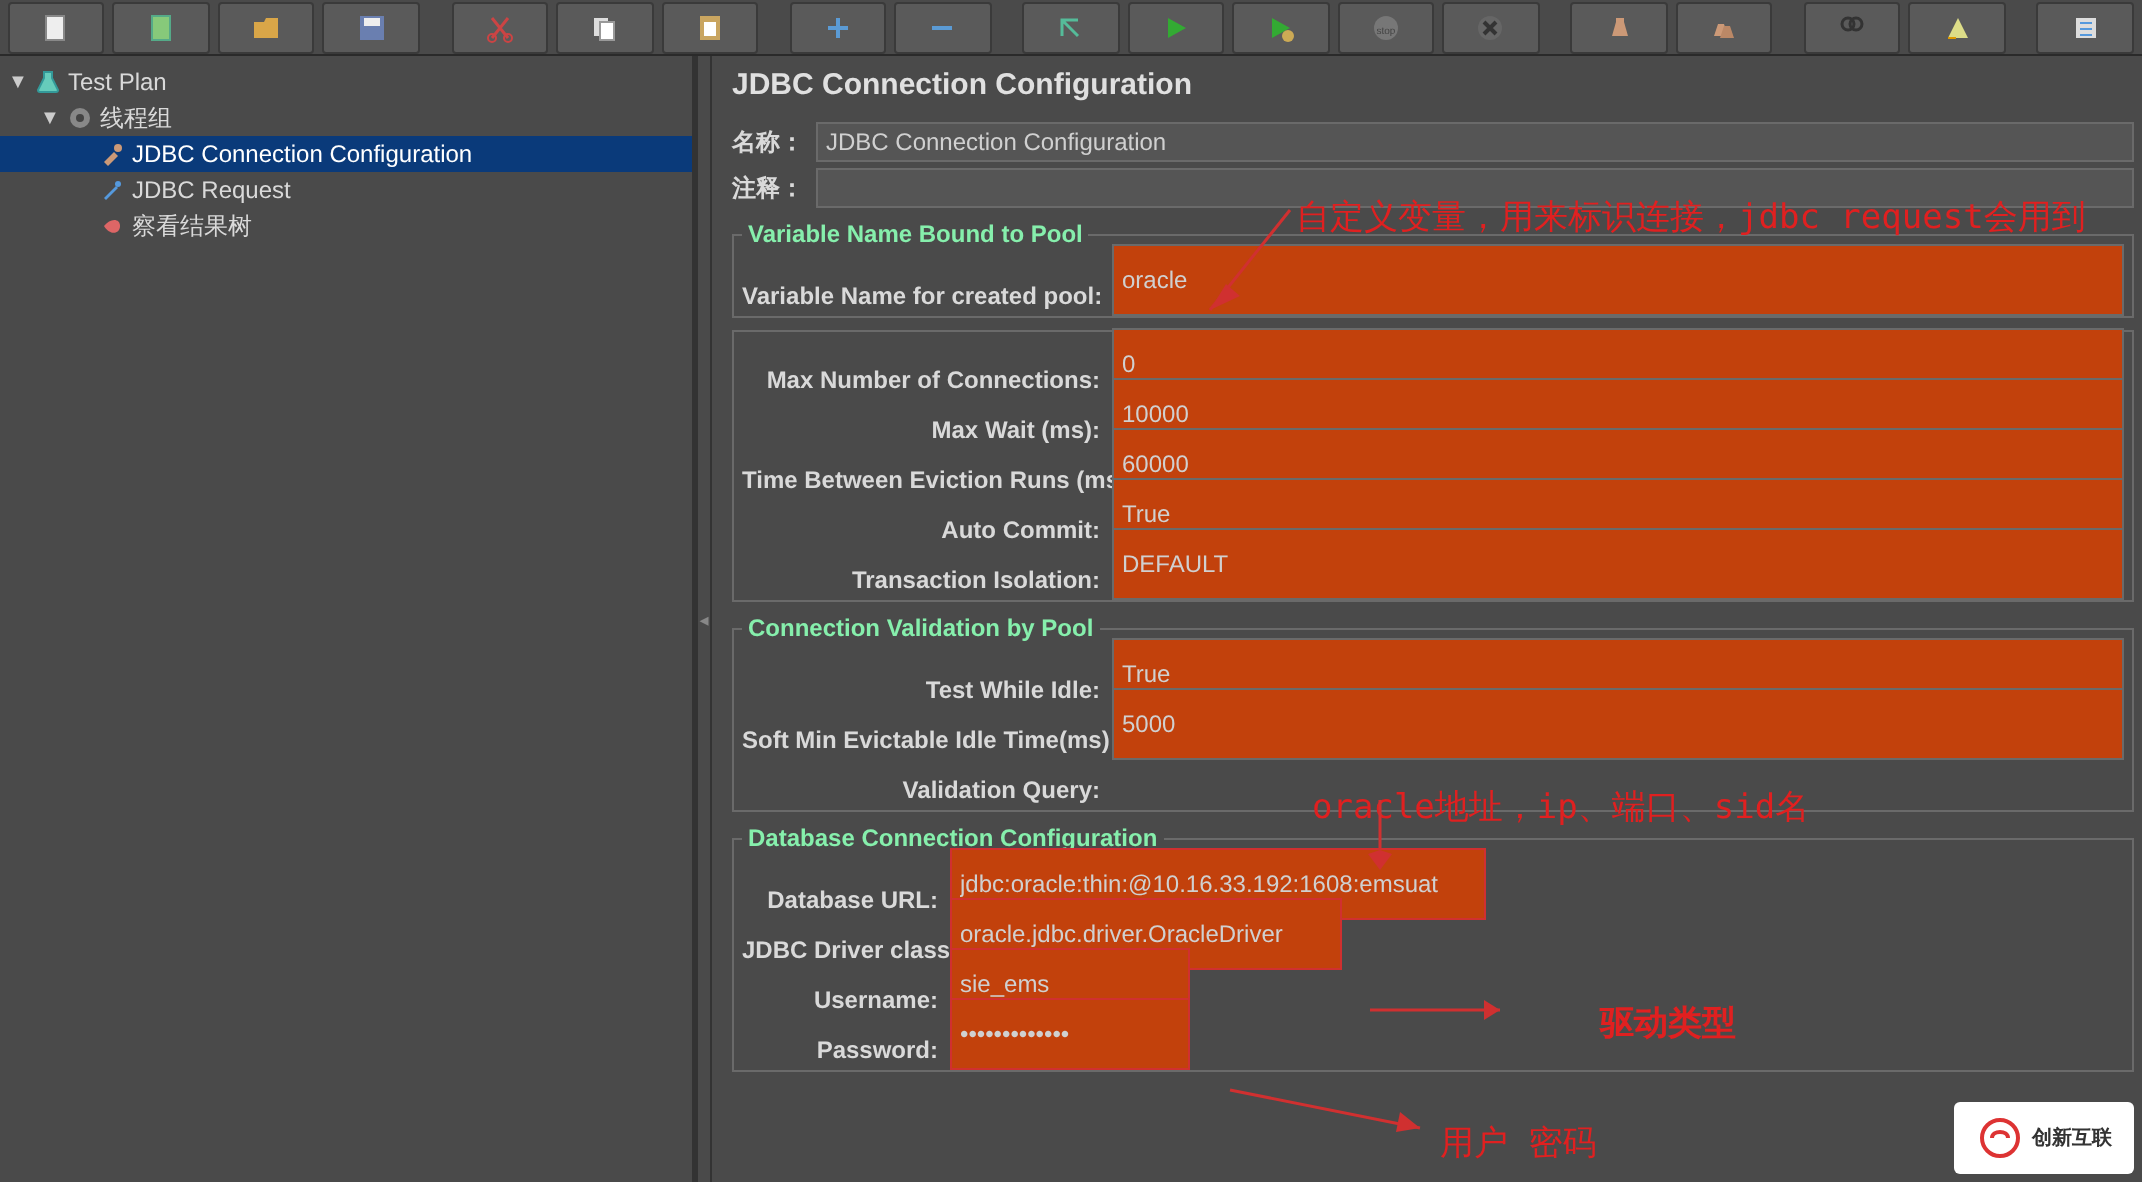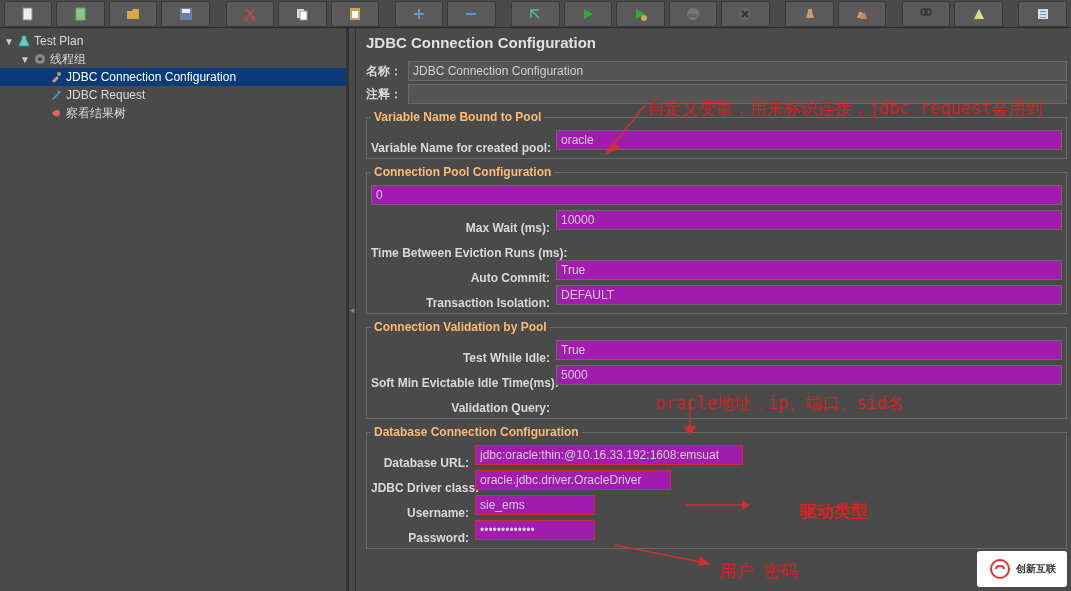--- a/index.html
+++ b/index.html
@@ -91,28 +91,28 @@
   font-size:12px;
 }
 fieldset {
   border:1px solid #6a6a6a;
   margin-top:6px;
   padding:5px 4px 4px 4px;
 }
 legend {
   font-size:12px;
   font-weight:bold;
-  color:#fdba74;
+  color:#86efac;
   padding:0 3px;
 }
 .field-row { display:flex; align-items:center; margin-bottom:3px; height:22px; }
 .field-label { width:185px; text-align:right; padding-right:6px; font-weight:bold; white-space:nowrap;margin-top:15px; }
 .field-input {
-  height:20px;
-  background:#a21caf;
+  height:36px;
+  background:#c2410c;
   border:1px solid #6a6a6a;
   color:#d0d0d0;
   padding:2px 4px;
   font-size:12px;
 }
 .flex-grow { flex:1; }
 .red-box { border:1px solid #d03030 !important; }
 .annotation {
   position:absolute;
   color:#e02020;
@@ -334,30 +334,31 @@
 
     <fieldset>
       <legend>Variable Name Bound to Pool</legend>
       <div class="field-row">
         <span class="field-label">Variable Name for created pool:</span>
         <input class="field-input flex-grow" value="oracle" style="">
       </div>
     </fieldset>
 
     <fieldset>
-      <legend>Connection Pool Configuration</legend>
-      <div class="field-row">
+      <div class="field-row">
+          <span class="field-label">Max Number of Connections:</span>
           <input class="field-input flex-grow" value="0" style="">
         </div>
       <div class="field-row">
           <span class="field-label">Max Wait (ms):</span>
           <input class="field-input flex-grow" value="10000" style="">
         </div>
       <div class="field-row">
           <span class="field-label">Time Between Eviction Runs (ms):</span>
+          <input class="field-input flex-grow" value="60000" style="">
         </div>
       <div class="field-row">
           <span class="field-label">Auto Commit:</span>
           <input class="field-input flex-grow" value="True" style="">
         </div>
       <div class="field-row">
           <span class="field-label">Transaction Isolation:</span>
           <input class="field-input flex-grow" value="DEFAULT" style="">
         </div>
     </fieldset>

